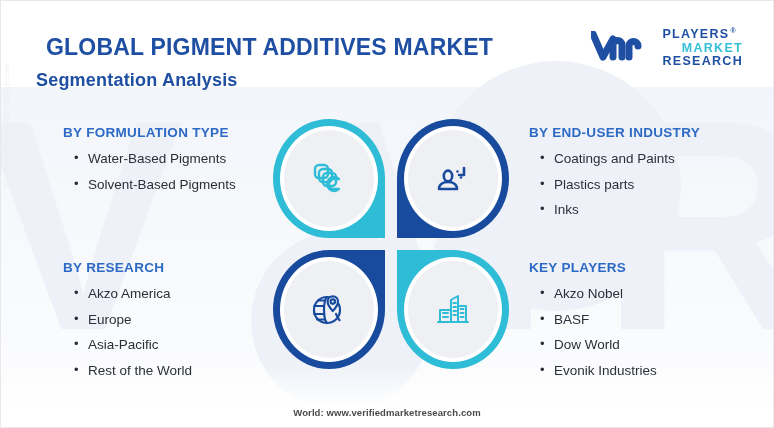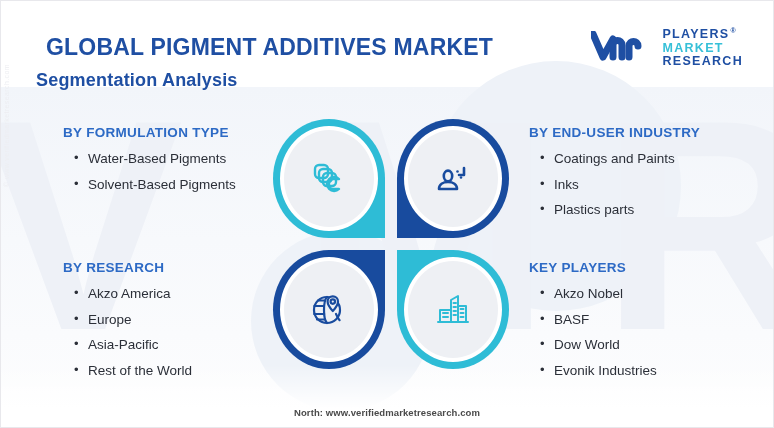--- a/index.html
+++ b/index.html
@@ -125,21 +125,21 @@
     flex-direction: column;
     line-height: 1.08;
   }
   .logo-line {
     font-size: 12.5px;
     font-weight: 700;
     letter-spacing: 1.3px;
     position: relative;
   }
   .logo-l1 { color: #1f4fa3; }
-  .logo-l2 { color: #36c0d8; }
+  .logo-l2 { color: #36c0d8; text-align: right; }
   .logo-l3 { color: #1f4fa3; }
   .logo-reg {
     font-size: 7px;
     vertical-align: super;
     margin-left: 1px;
   }
 
   
   .hub {
     position: absolute;
@@ -352,22 +352,22 @@
     <ul class="bullets">
       <li>Water-Based Pigments</li>
       <li>Solvent-Based Pigments</li>
     </ul>
   </div>
 
   <div class="col col-right row-top">
     <div class="sec-title">BY END-USER INDUSTRY</div>
     <ul class="bullets">
       <li>Coatings and Paints</li>
+      <li>Plastics parts</li>
       <li>Inks</li>
-      <li>Plastics parts</li>
     </ul>
   </div>
 
   <div class="col col-left row-bottom">
     <div class="sec-title">BY RESEARCH</div>
     <ul class="bullets">
       <li>Akzo America</li>
       <li>Europe</li>
       <li>Asia-Pacific</li>
       <li>Rest of the World</li>
@@ -377,15 +377,15 @@
   <div class="col col-right row-bottom">
     <div class="sec-title">KEY PLAYERS</div>
     <ul class="bullets">
       <li>Akzo Nobel</li>
       <li>BASF</li>
       <li>Dow World</li>
       <li>Evonik Industries</li>
     </ul>
   </div>
 
-  <div class="footer">North: www.verifiedmarketresearch.com</div>
+  <div class="footer">World: www.verifiedmarketresearch.com</div>
 
 </div>
 
 </body></html>

